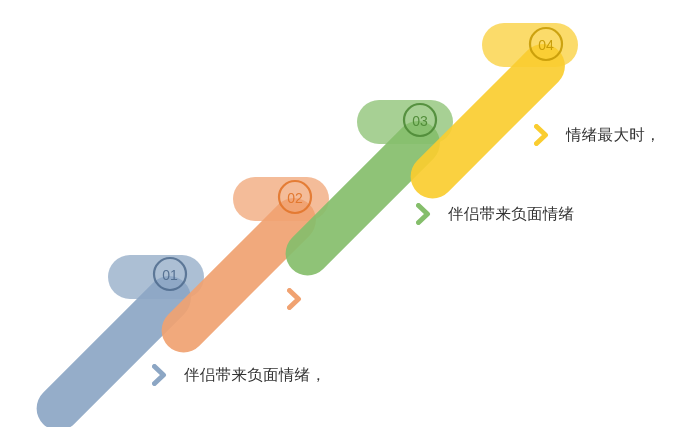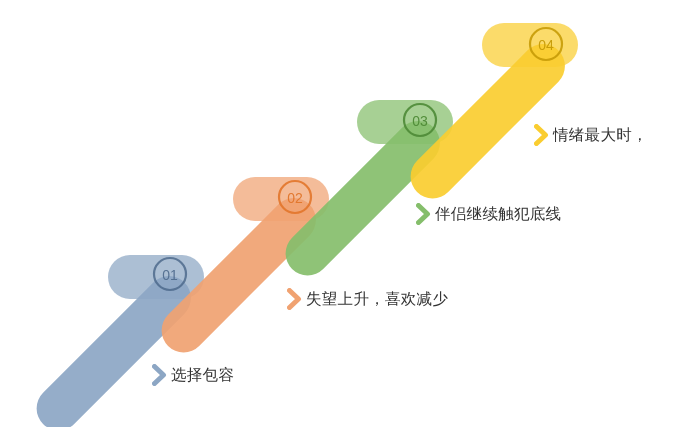--- a/index.html
+++ b/index.html
@@ -17,21 +17,21 @@
   }
   svg.art{
     position:absolute;left:0;top:0;
     width:700px;height:427px;
     display:block;
   }
   .caption{
     position:absolute;
     display:flex;
     align-items:center;
-    gap:4px;
+    gap:17px;
     white-space:nowrap;
   }
   .chev{
     flex:0 0 auto;
     width:15px;height:22px;
     display:block;
   }
   .cap-text{
     font-size:15.5px;
     line-height:1.42;
@@ -105,39 +105,38 @@
       <circle cx="546" cy="44" r="16" fill="none" stroke="#C79B07" stroke-width="2.2" opacity="0.9"></circle>
       <text x="546" y="50" text-anchor="middle" font-family="Liberation Sans, sans-serif" font-size="14" fill="#C79B07" opacity="0.95">04</text>
     </g>
   </svg>
 
   <div class="caption" id="cap-1">
     <svg class="chev" viewBox="0 0 15 22">
       <path d="M2.5 2.5 L11.5 11 L2.5 19.5" fill="none" stroke="#8CA6C4" stroke-width="5" stroke-linecap="round" stroke-linejoin="round"></path>
     </svg>
     <div class="cap-text">
-      <span class="l2">选择包容</span>
+      <span>伴侣带来负面情绪，</span>
     </div>
   </div>
 
   <div class="caption" id="cap-2">
     <svg class="chev" viewBox="0 0 15 22">
       <path d="M2.5 2.5 L11.5 11 L2.5 19.5" fill="none" stroke="#F0A271" stroke-width="5" stroke-linecap="round" stroke-linejoin="round"></path>
     </svg>
     <div class="cap-text">
-      <span class="l2">失望上升，喜欢减少</span>
     </div>
   </div>
 
   <div class="caption" id="cap-3">
     <svg class="chev" viewBox="0 0 15 22">
       <path d="M2.5 2.5 L11.5 11 L2.5 19.5" fill="none" stroke="#85BE6B" stroke-width="5" stroke-linecap="round" stroke-linejoin="round"></path>
     </svg>
     <div class="cap-text">
-      <span class="l2">伴侣继续触犯底线</span>
+      <span class="l2">伴侣带来负面情绪</span>
     </div>
   </div>
 
   <div class="caption" id="cap-4">
     <svg class="chev" viewBox="0 0 15 22">
       <path d="M2.5 2.5 L11.5 11 L2.5 19.5" fill="none" stroke="#FACD30" stroke-width="5" stroke-linecap="round" stroke-linejoin="round"></path>
     </svg>
     <div class="cap-text">
       <span>情绪最大时，</span>
     </div>

